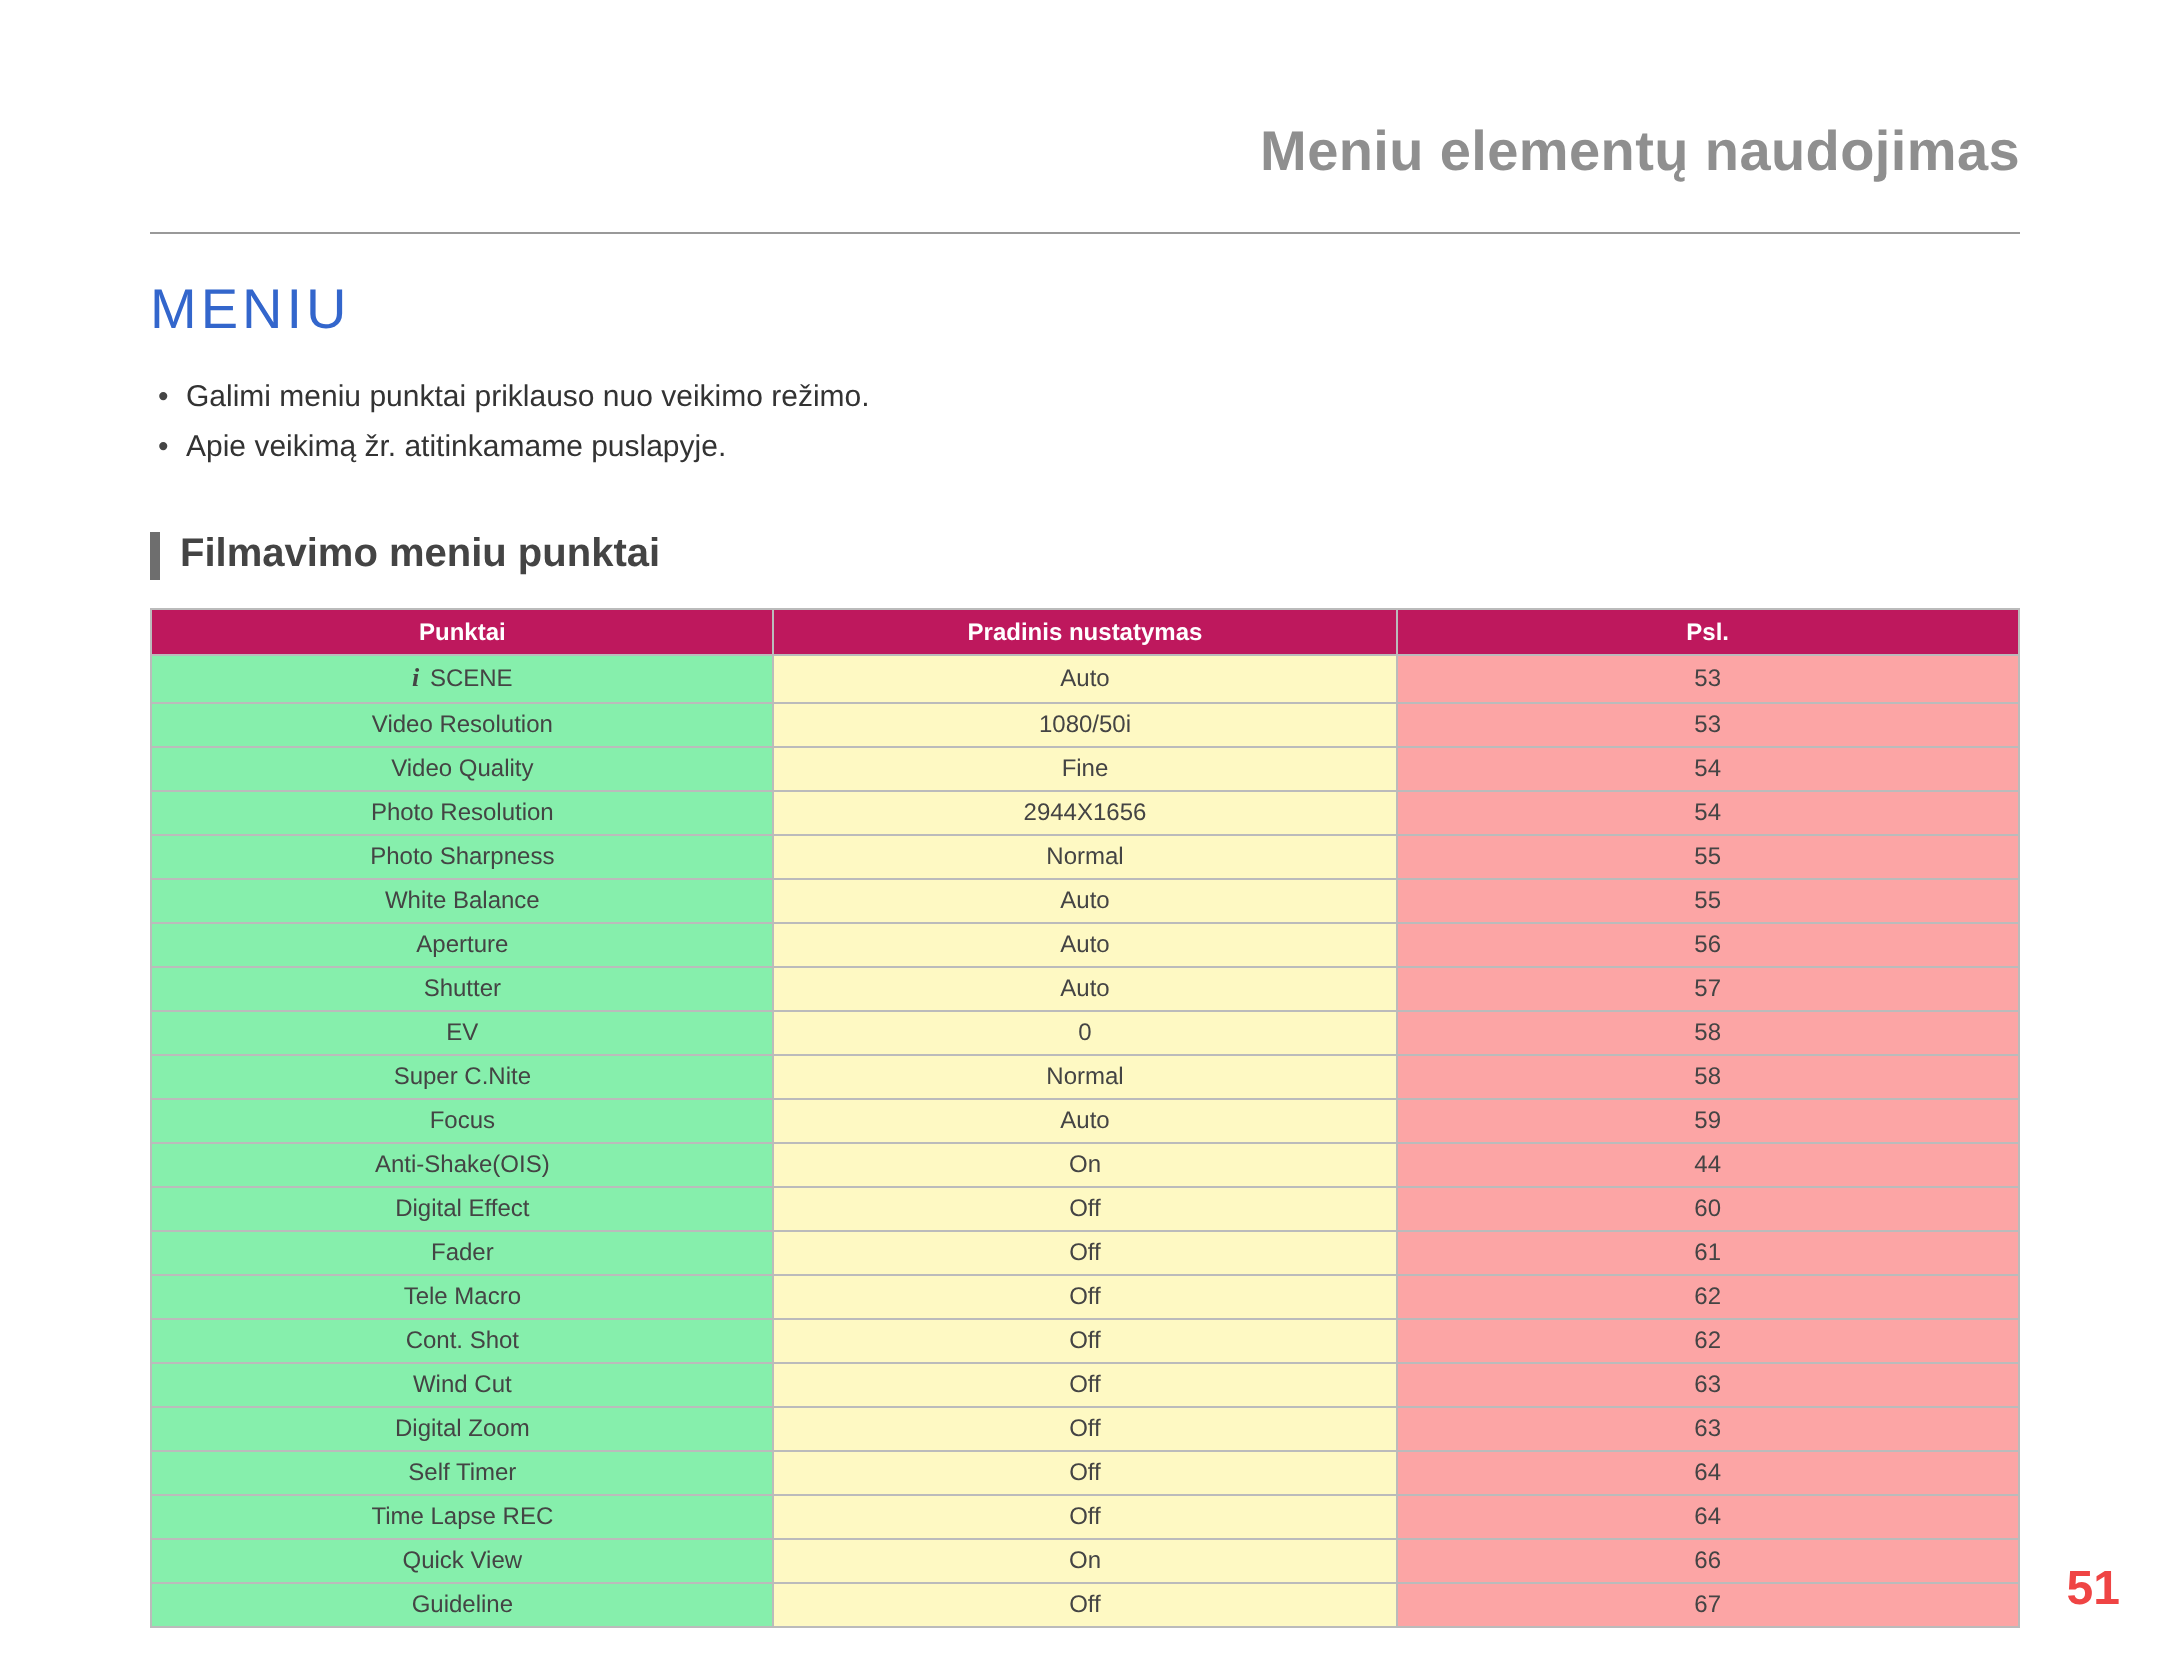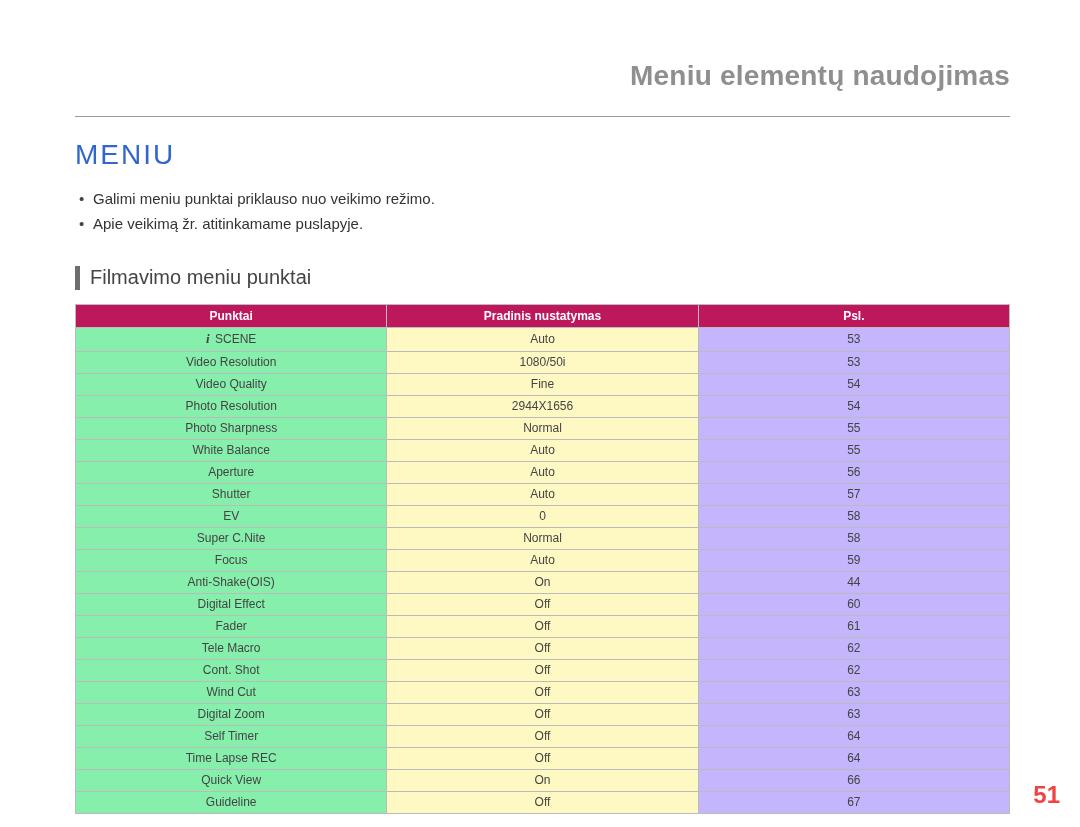--- a/index.html
+++ b/index.html
@@ -58,21 +58,21 @@
   }
   .sub-title-bar {
     width: 5px;
     height: 24px;
     background: #6e6e6e;
     margin-right: 10px;
   }
   .sub-title {
     font-size: 20px;
     color: #444;
-    font-weight: 400;
+    font-weight: 700;
   }
   table.menu-table {
     width: 100%;
     border-collapse: collapse;
     font-size: 12px;
   }
   table.menu-table th {
     background: #be185d;
     color: #fff;
     font-weight: 600;
@@ -88,21 +88,21 @@
   }
   table.menu-table td.col1 {
     background: #86efac;
     width: 33%;
   }
   table.menu-table td.col2 {
     background: #fef9c3;
     width: 33%;
   }
   table.menu-table td.col3 {
-    background: #c4b5fd;
+    background: #fca5a5;
     width: 33%;
   }
   .scene-italic {
     font-style: italic;
     font-family: "Times New Roman", serif;
     font-weight: bold;
     margin-right: 2px;
     font-size: 13px;
   }
   .page-number {

